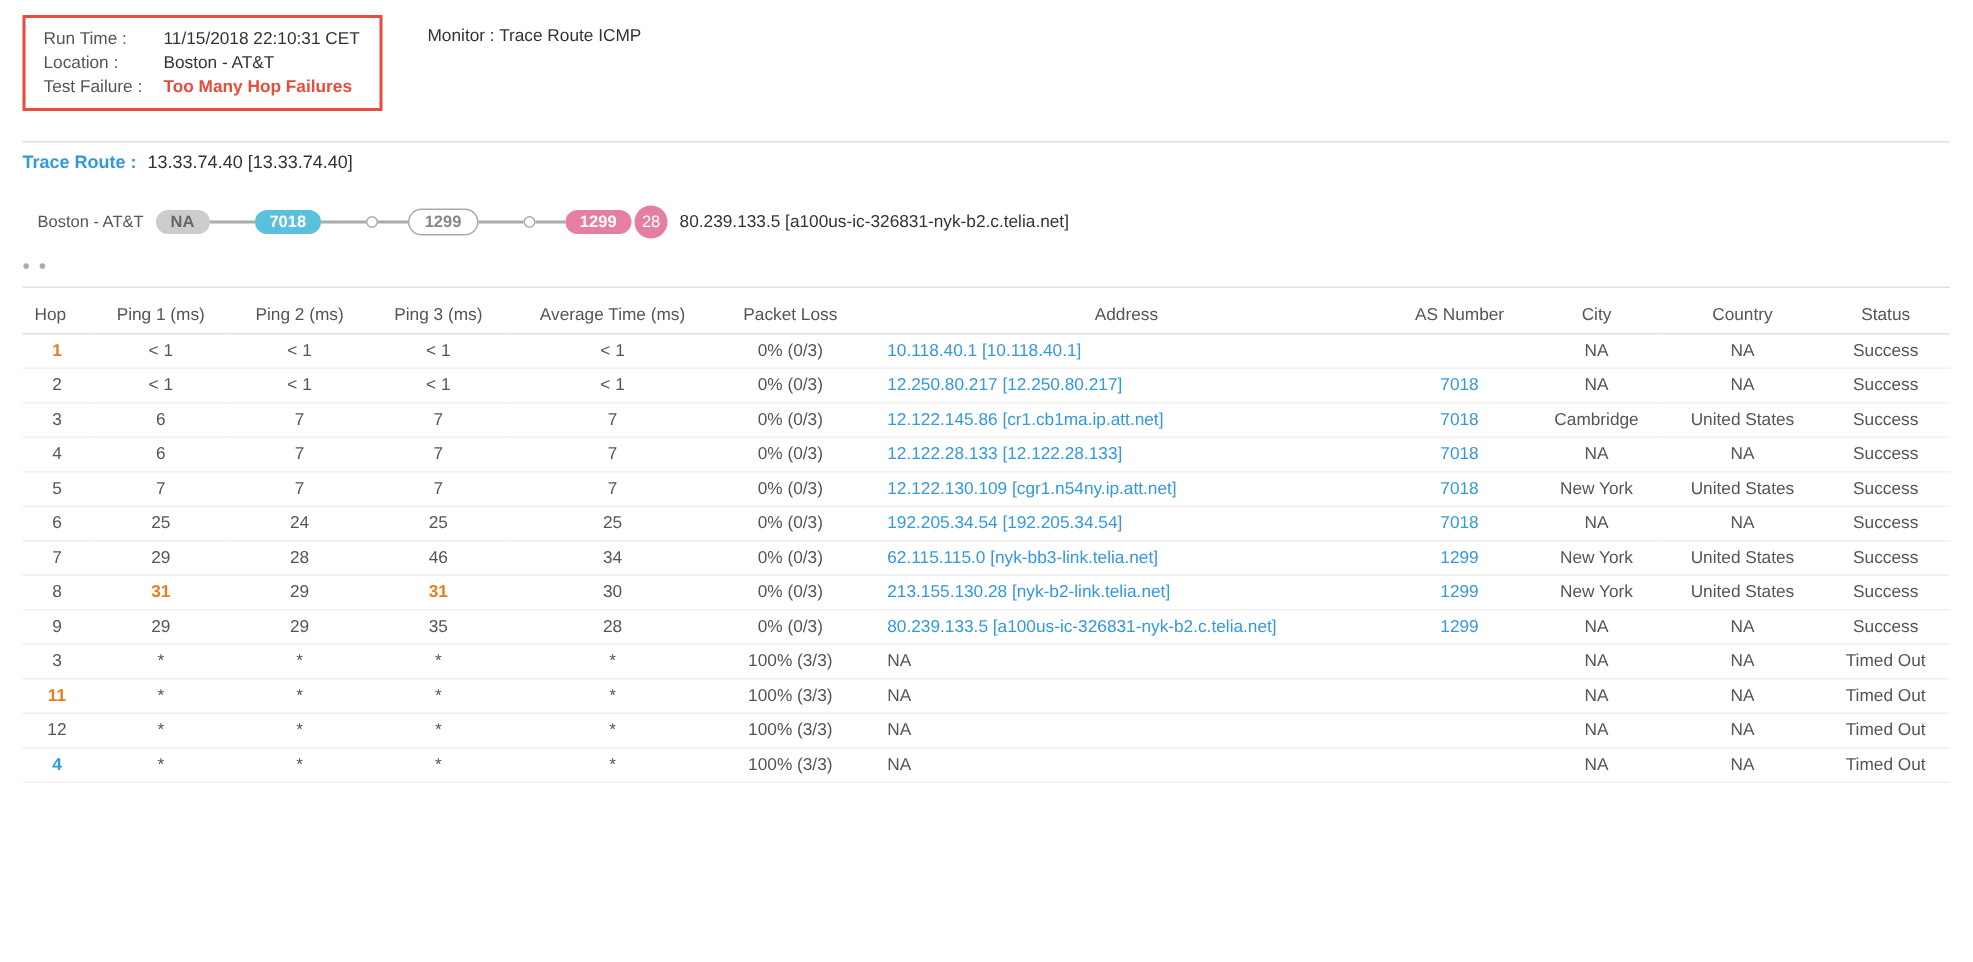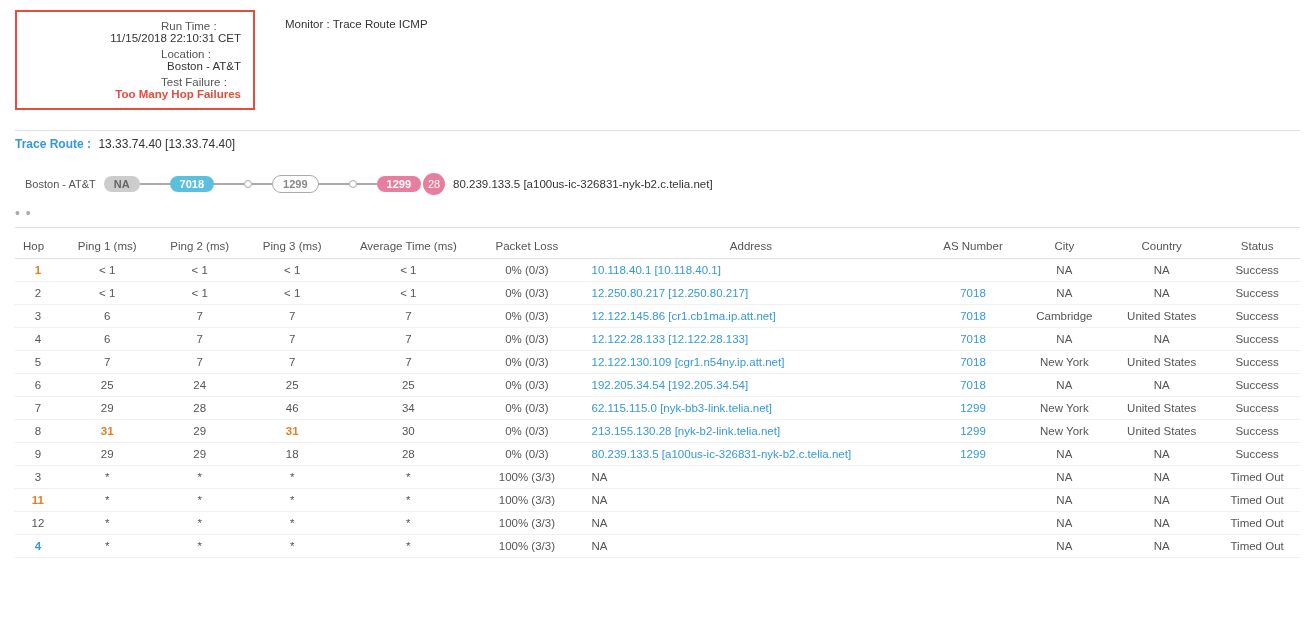--- a/index.html
+++ b/index.html
@@ -8,21 +8,21 @@
     .page-container { padding: 10px 15px; }
 
     
     .info-box {
       border: 2px solid #e74c3c;
       display: inline-block;
       padding: 8px 12px;
       margin-bottom: 8px;
       min-width: 240px;
     }
-    .info-row { display: flex; align-items: flex-end; margin-bottom: 4px; font-size: 11.5px; flex-direction: column; }
+    .info-row { display: flex; align-items: flex-start; margin-bottom: 4px; font-size: 11.5px; }
     .info-row:last-child { margin-bottom: 0; }
     .info-label { color: #555; min-width: 80px; }
     .info-value { color: #333; }
     .info-value.failure { color: #e74c3c; font-weight: bold; }
 
     
     .top-section { display: flex; align-items: flex-start; gap: 30px; margin-bottom: 12px; }
     .monitor-info { padding-top: 8px; font-size: 11.5px; color: #555; }
     .monitor-info span { color: #333; }
 
@@ -265,21 +265,21 @@
     <td class="address-cell">213.155.130.28 [nyk-b2-link.telia.net]</td>
     <td class="as-blue">1299</td>
     <td>New York</td>
     <td>United States</td>
     <td>Success</td>
   </tr>
         <tr>
     <td class="hop-num-normal">9</td>
     <td class="">29</td>
     <td>29</td>
-    <td class="">18</td>
+    <td class="">35</td>
     <td>28</td>
     <td>0% (0/3)</td>
     <td class="address-cell">80.239.133.5 [a100us-ic-326831-nyk-b2.c.telia.net]</td>
     <td class="as-blue">1299</td>
     <td>NA</td>
     <td>NA</td>
     <td>Success</td>
   </tr>
         <tr>
     <td class="hop-num-normal">3</td>

